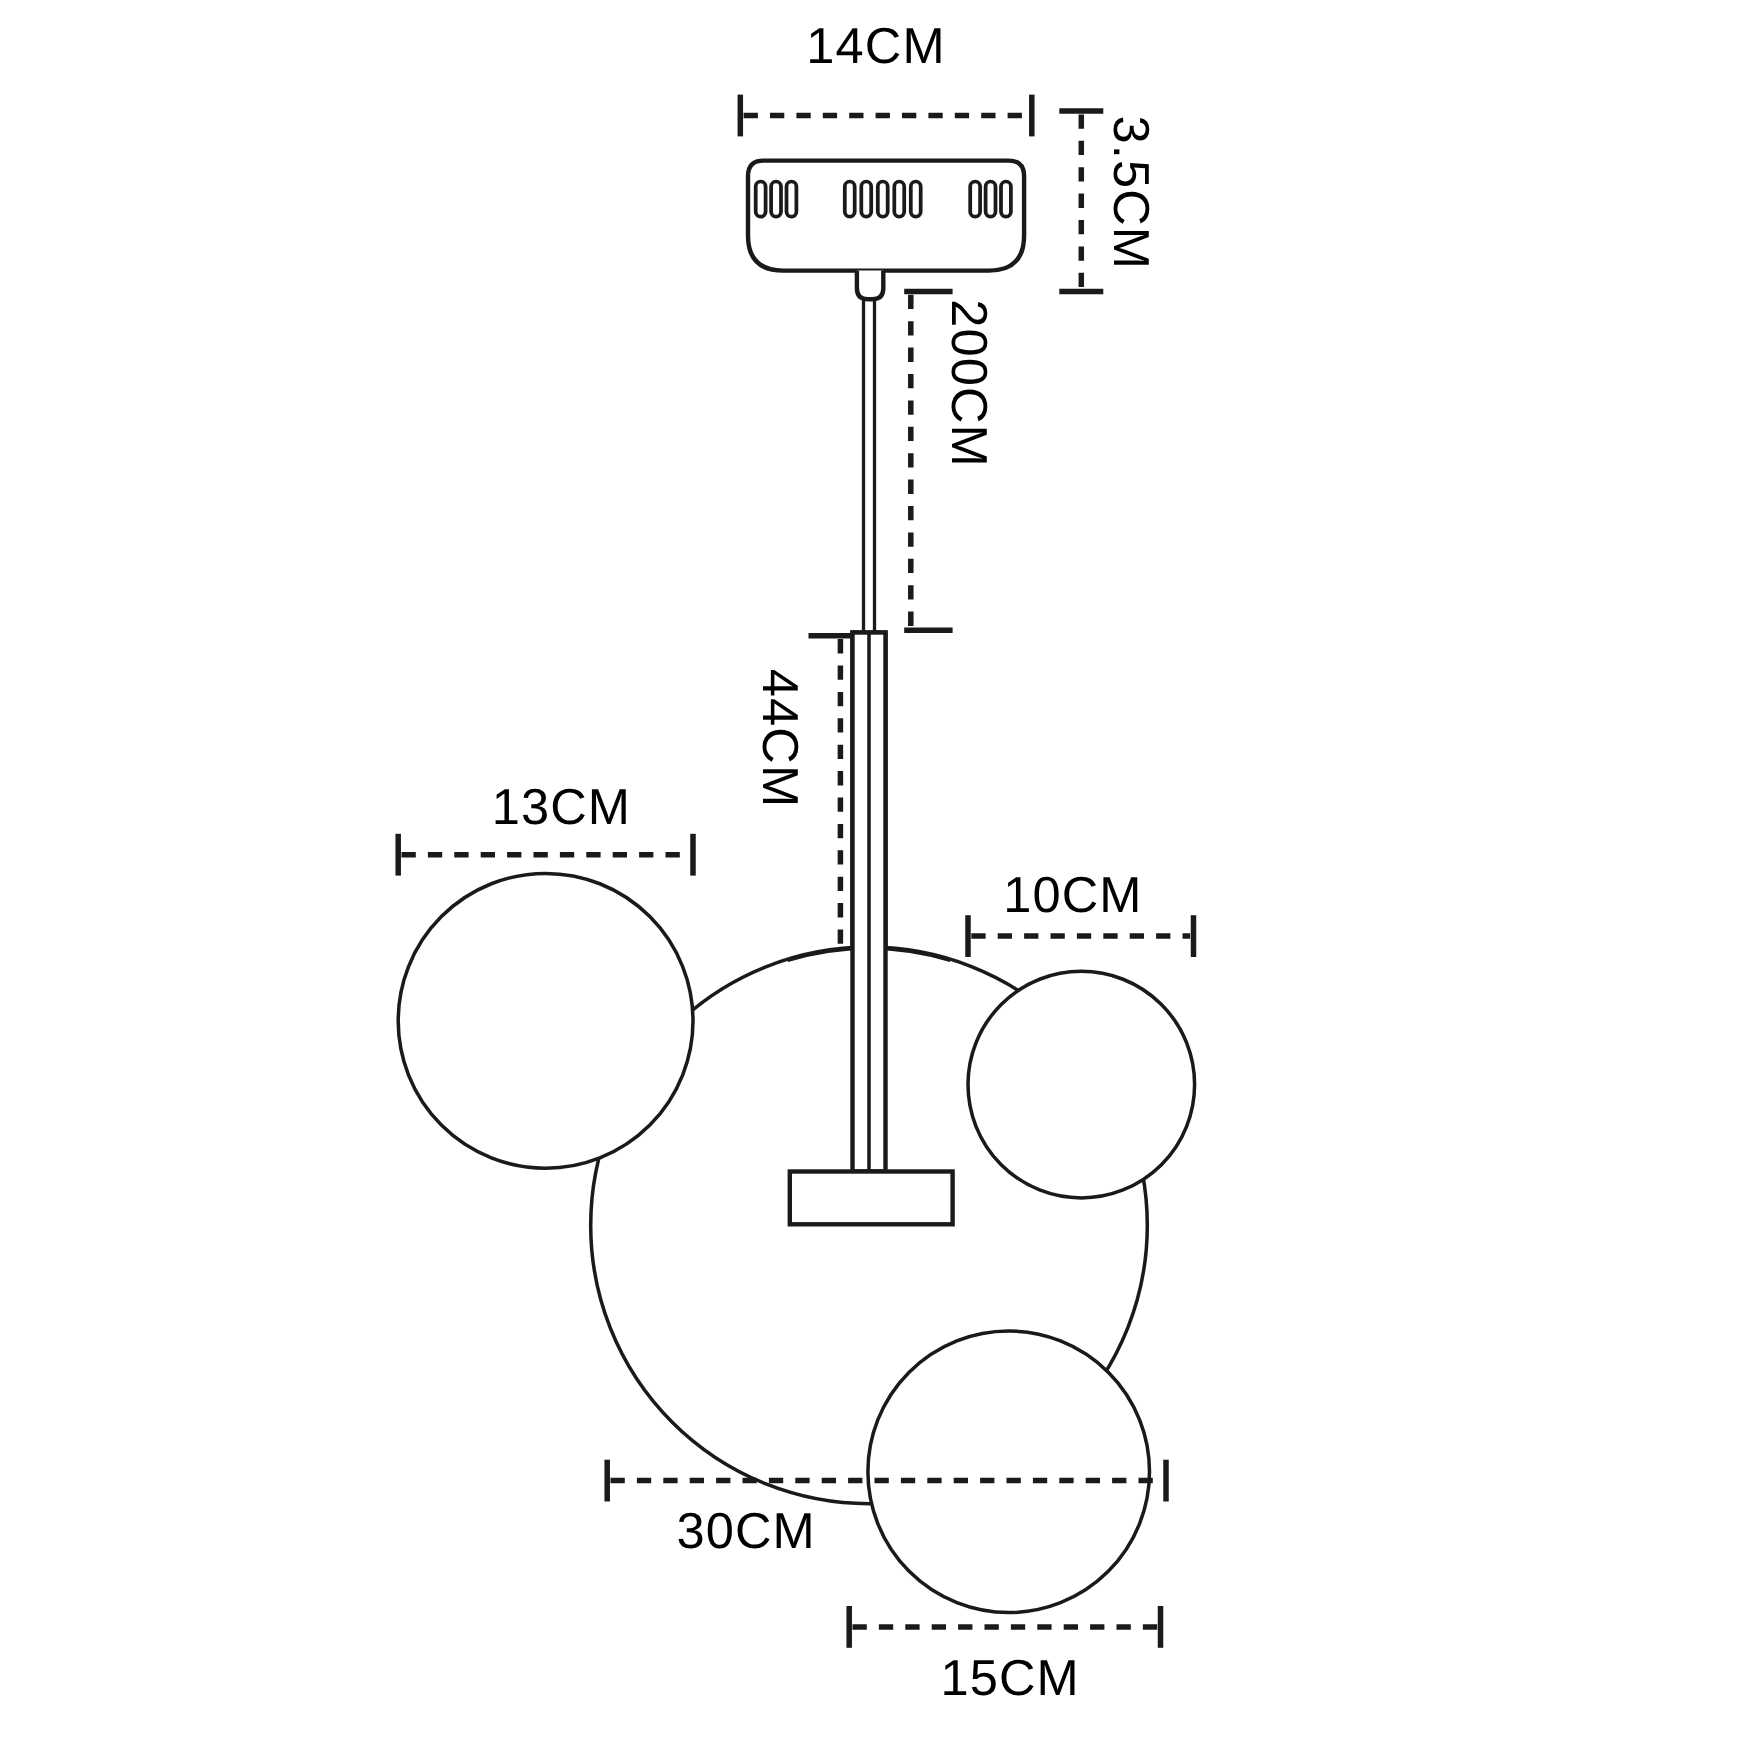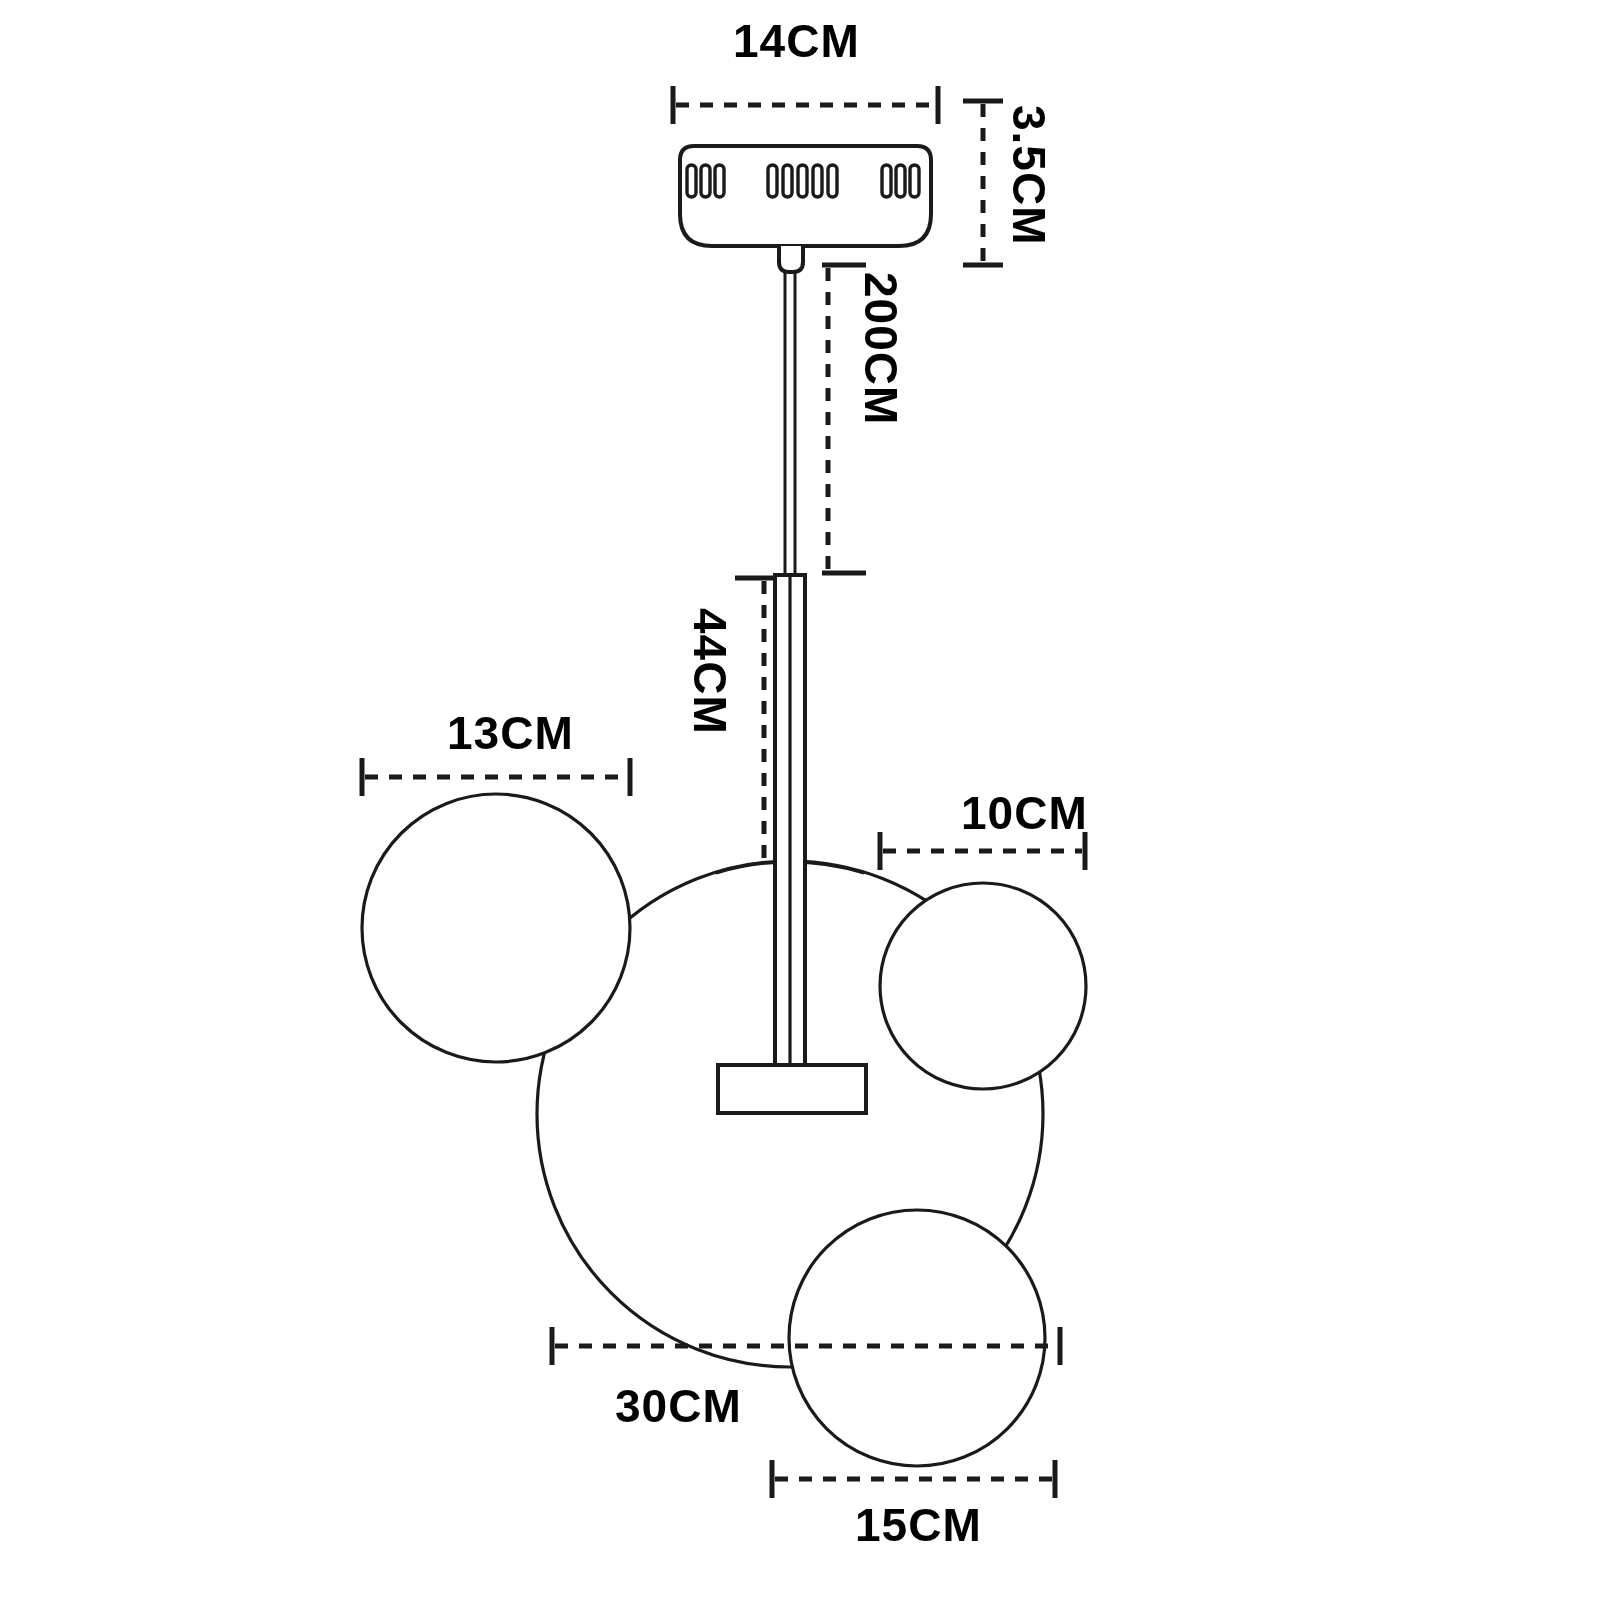--- a/index.html
+++ b/index.html
@@ -8,21 +8,20 @@
     padding: 0;
     background: #ffffff;
   }
   #stage {
     position: relative;
     width: 1600px;
     height: 1600px;
     background: #ffffff;
     font-family: "Liberation Sans", sans-serif;
     overflow: hidden;
-    font-weight: bold;
   }
   #drawing {
     position: absolute;
     left: 0;
     top: 0;
     width: 1600px;
     height: 1600px;
   }
   .dim-label {
     position: absolute;
@@ -160,19 +159,19 @@
   <div class="dim-label" style="left:733px; top:18px;">14CM</div>
 
   <div class="dim-label vert" style="left:1052px; top:105px; transform: rotate(90deg);">3.5CM</div>
 
   <div class="dim-label vert" style="left:904px; top:272px; transform: rotate(90deg);">200CM</div>
 
   <div class="dim-label vert" style="left:733px; top:608px; transform: rotate(90deg);">44CM</div>
 
   <div class="dim-label" style="left:447px; top:710px;">13CM</div>
 
-  <div class="dim-label" style="left:961px; top:790px;">10CM</div>
+  <div class="dim-label" style="left:912px; top:790px;">10CM</div>
 
-  <div class="dim-label" style="left:615px; top:1368px;margin-top:15px;">30CM</div>
+  <div class="dim-label" style="left:615px; top:1368px;">30CM</div>
 
   <div class="dim-label" style="left:855px; top:1502px;text-align:center;">15CM</div>
 
 </div>
 
 </body></html>

